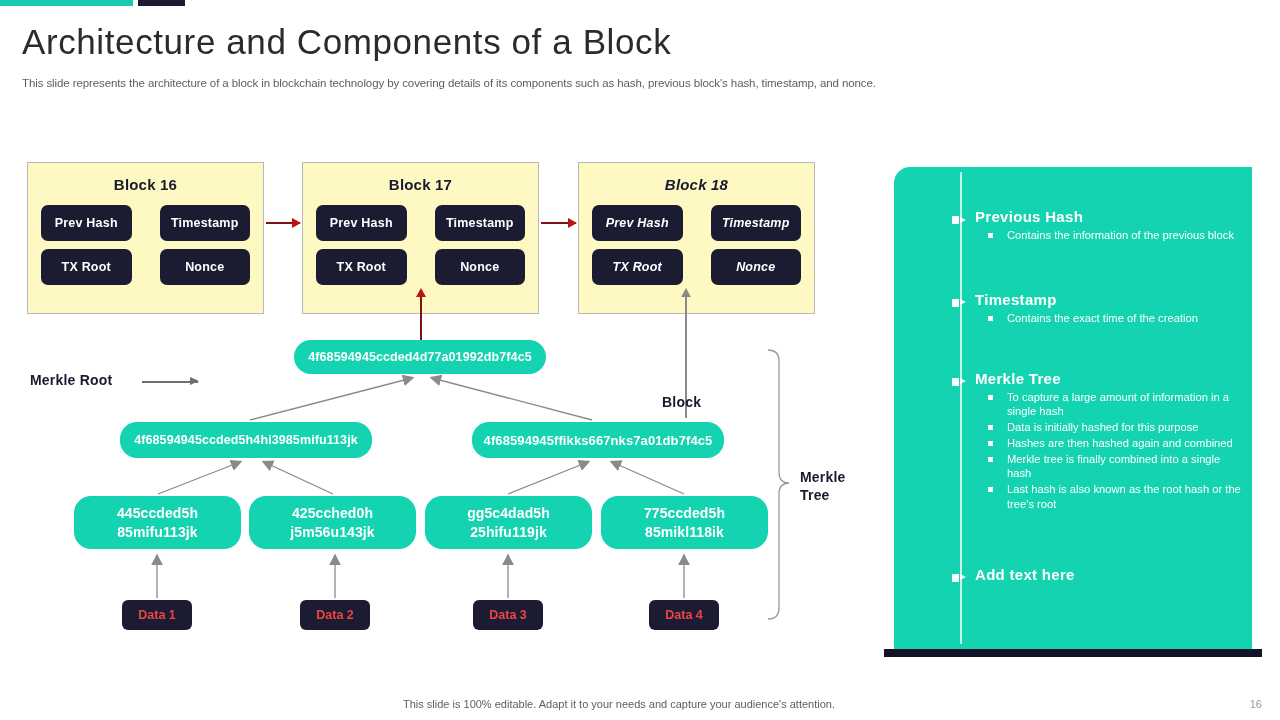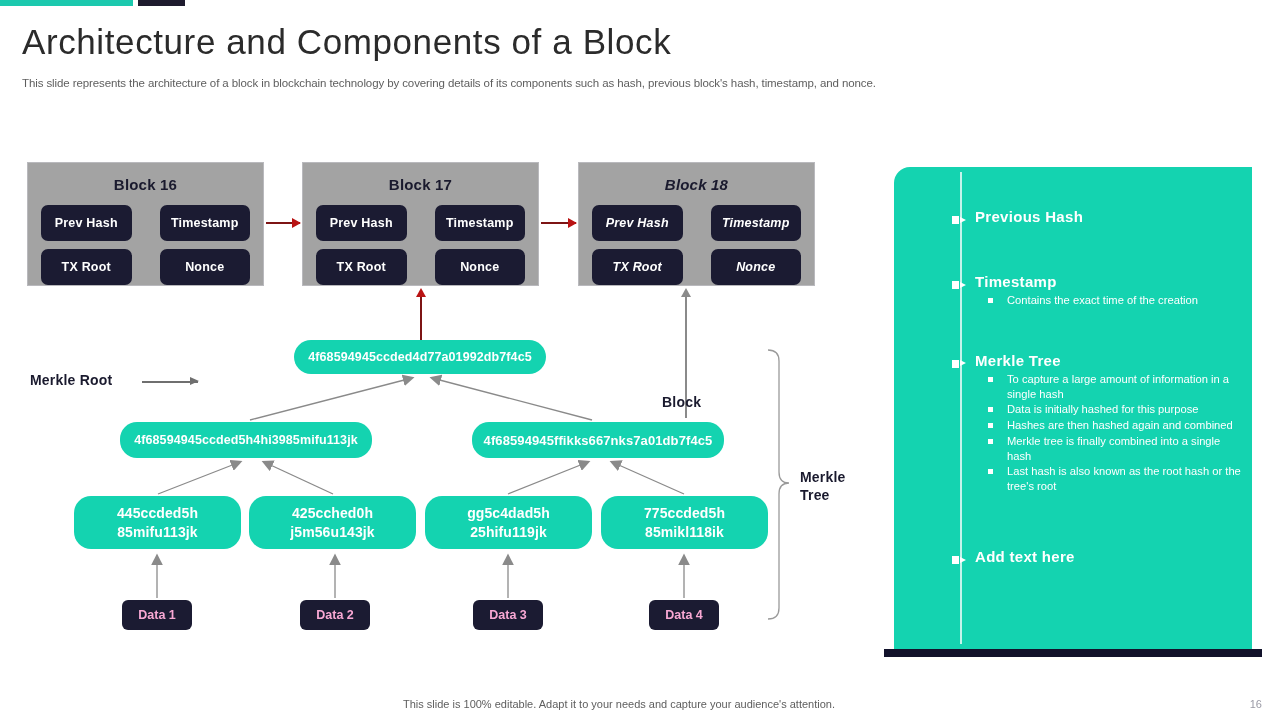--- a/index.html
+++ b/index.html
@@ -28,22 +28,22 @@
     letter-spacing: 0.6px; white-space: nowrap;
   }
   .page-subtitle {
     position: absolute; left: 22px; top: 77px;
     font-size: 11.5px; color: #5e5e5e; white-space: nowrap;
     letter-spacing: -0.1px;
   }
 
   
   .block {
-    position: absolute; top: 162px; width: 237px; height: 124px;
-    border: 1px solid #b9b9bd; background: #a3a3a3;
+    position: absolute; top: 162px; width: 237px; height: 152px;
+    border: 1px solid #b9b9bd; background: #fef9c3;
   }
   .block.b16 { left: 27px; }
   .block.b17 { left: 302px; }
   .block.b18 { left: 578px; font-style: italic; }
   .block-title {
     text-align: center; font-size: 15px; font-weight: bold;
     color: #1a1a2e; margin-top: 13px; letter-spacing: 0.2px;
   }
   .chip-grid {
     display: grid; grid-template-columns: 1fr 1fr; gap: 8px 28px;
@@ -107,21 +107,21 @@
   .hash.mid-r { left: 472px; top: 422px; width: 252px; height: 36px; font-size: 13px; }
   .hash.leaf { width: 167px; height: 53px; font-size: 14px; line-height: 1.35; }
   .hash.leaf.l1 { left: 74px;  top: 496px; }
   .hash.leaf.l2 { left: 249px; top: 496px; }
   .hash.leaf.l3 { left: 425px; top: 496px; }
   .hash.leaf.l4 { left: 601px; top: 496px; }
 
   
   .datanode {
     position: absolute; width: 70px; height: 30px; top: 600px;
-    background: #1B1B32; color: #f9a8d4; border-radius: 6px;
+    background: #1B1B32; color: #ef4444; border-radius: 6px;
     font-size: 12.5px; font-weight: bold;
     display: flex; align-items: center; justify-content: center;
   }
   .datanode.d1 { left: 122px; }
   .datanode.d2 { left: 300px; }
   .datanode.d3 { left: 473px; }
   .datanode.d4 { left: 649px; }
 
   
   .tree-svg { position: absolute; left: 0; top: 0; width: 1280px; height: 720px; pointer-events: none; }
@@ -312,20 +312,23 @@
   <div class="panel-rule"></div>
   <div class="panel-base"></div>
 
   <div class="panel-items">
 
     <div class="pitem">
       <div class="pitem-head">
         <span class="arrow-bullet"></span>
         <span class="pitem-title">Previous Hash</span>
       </div>
+      <ul class="sublist">
+        <li><span class="sq"></span><span>Contains the information of the previous block</span></li>
+      </ul>
     </div>
 
     <div class="gap-a"></div>
 
     <div class="pitem">
       <div class="pitem-head">
         <span class="arrow-bullet"></span>
         <span class="pitem-title">Timestamp</span>
       </div>
       <ul class="sublist">

